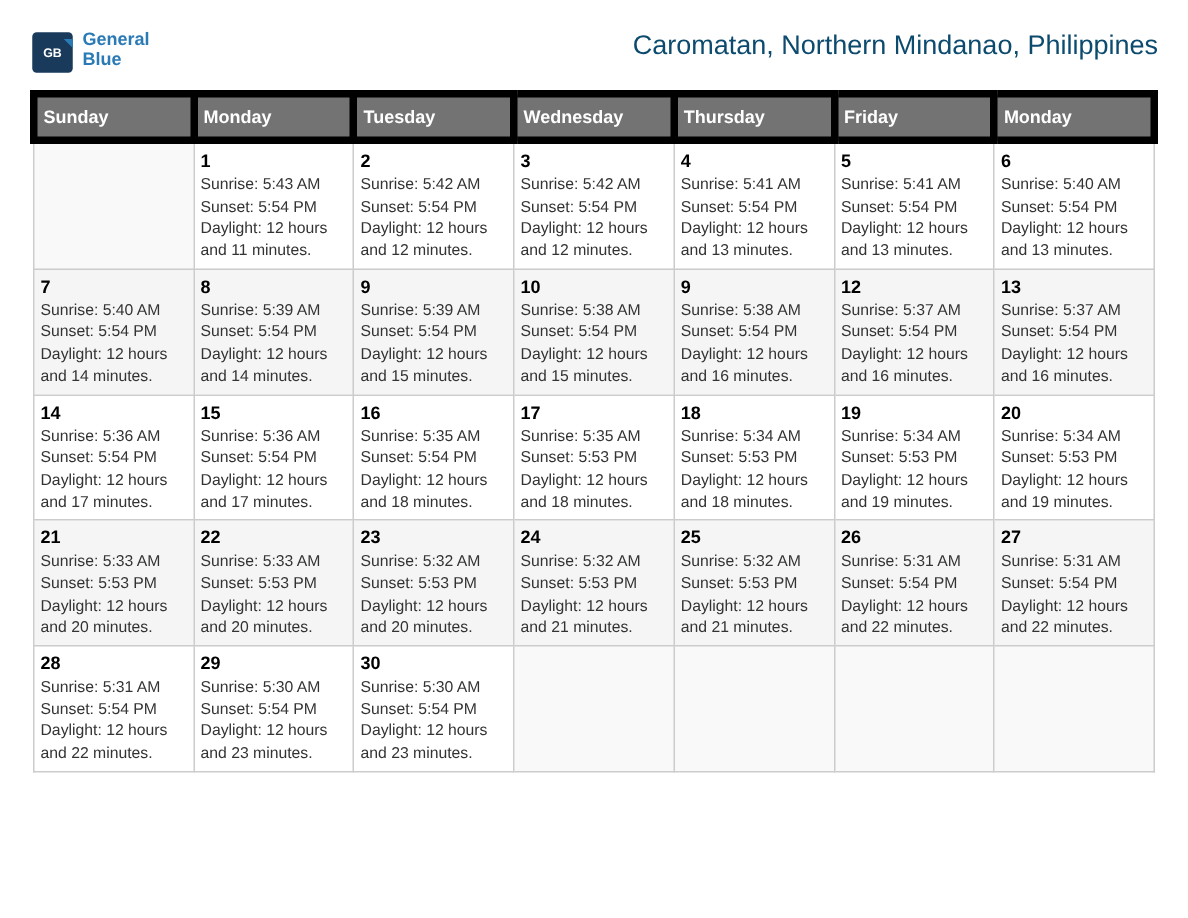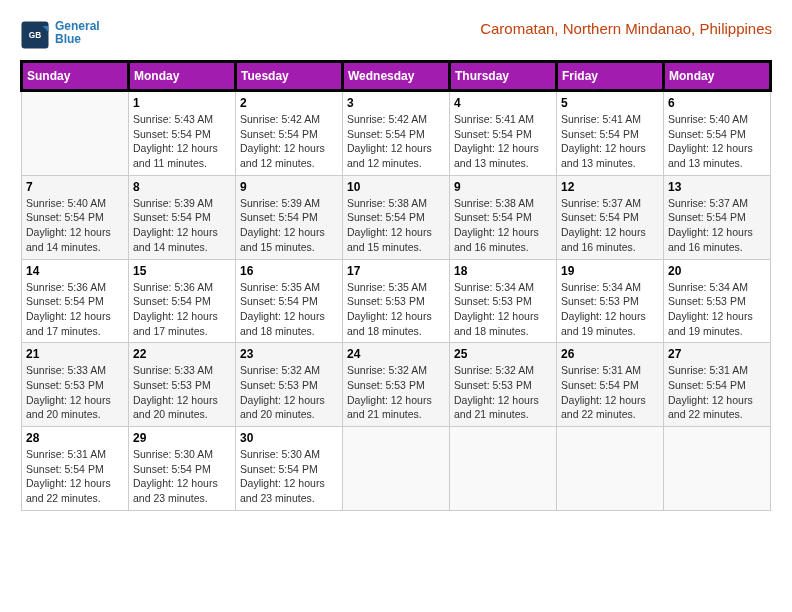--- a/index.html
+++ b/index.html
@@ -36,35 +36,35 @@
     }
     .title-block {
       text-align: right;
     }
     .month-title {
       font-size: 32px;
       font-weight: bold;
       color: #1a3a5c;
     }
     .location {
-      font-size: 15px;
-      color: #c2410c;
+      font-size: 18px;
+      color: #0c4a6e;
     }
     .calendar {
       width: 100%;
       border-collapse: collapse;
       font-size: 11px;
     }
     .calendar th {
-      background-color: #a21caf;
+      background-color: #737373;
       color: #fff;
       padding: 6px 4px;
       text-align: left;
       font-size: 12px;
-      border: 3px solid #000000;
+      border: 5px solid #000000;
     }
     .calendar td {
       border: 1px solid #ccc;
       vertical-align: top;
       padding: 4px;
       width: 107px;
       min-height: 80px;
       background: #fff;
     }
     .calendar td.empty {

